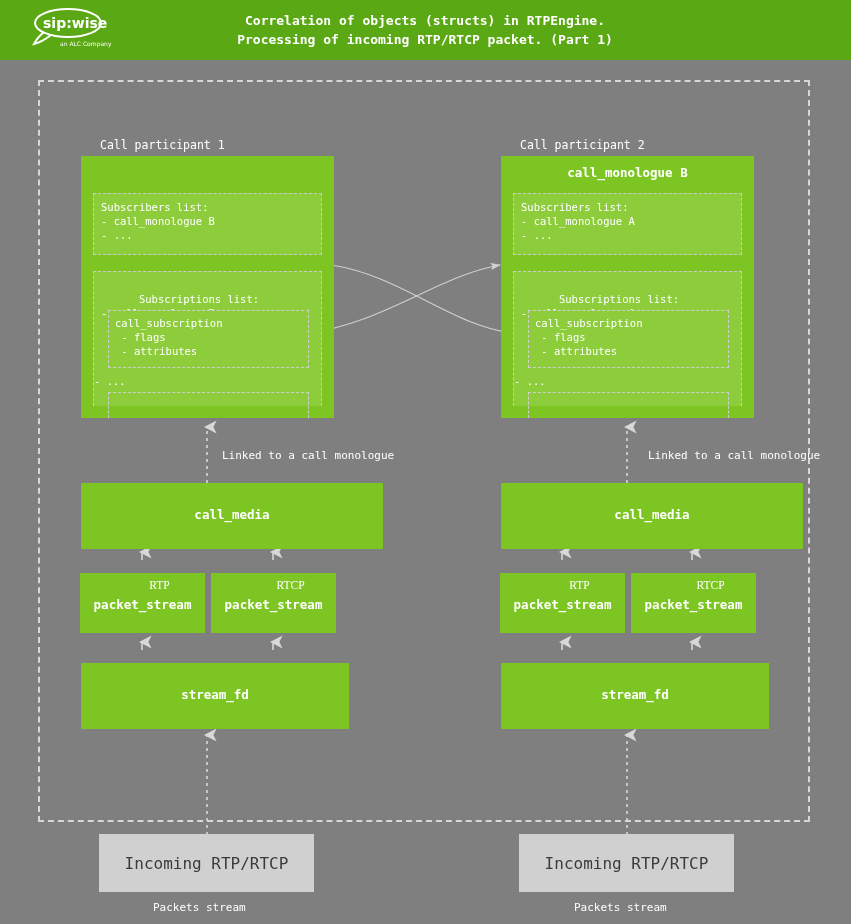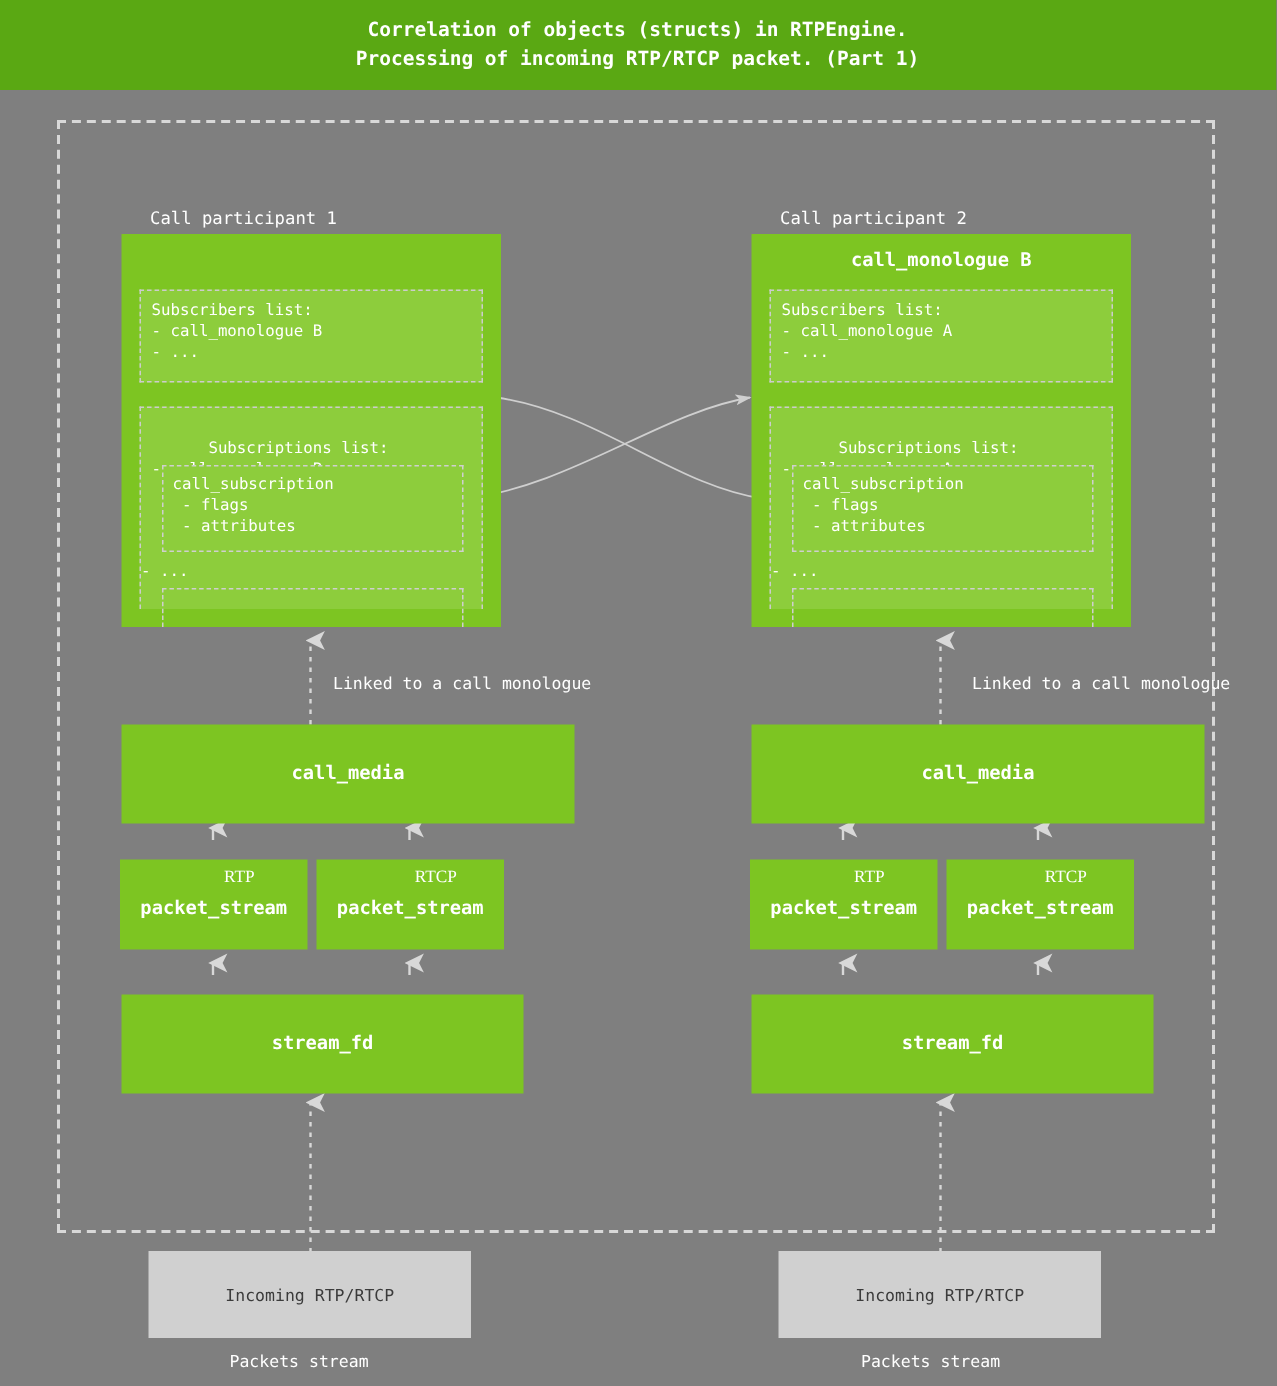--- a/index.html
+++ b/index.html
@@ -160,41 +160,49 @@
     white-space: nowrap;
   }
   .incoming {
     position: absolute;
     width: 215px; height: 58px;
     background: #d0d0d0;
     display: flex;
     align-items: center;
     justify-content: center;
     color: #3b3b3b;
-    font-size: 11px;
+    font-size: 16px;
     font-family: "DejaVu Sans Mono", monospace;
   }
   .caption {
     position: absolute;
     color: #ffffff;
     font-size: 11px;
     font-family: "DejaVu Sans Mono", monospace;
     white-space: nowrap;
   }
   svg.overlay {
     position: absolute;
     left: 0; top: 0;
     width: 851px; height: 864px;
     pointer-events: none;
   }
 </style>
 </head>
 <body>
 
 <div class="header">
+  <div class="logo">
+    <svg width="100" height="48" viewBox="0 0 100 48">
+      <ellipse cx="38" cy="17" rx="33" ry="14" fill="none" stroke="#ffffff" stroke-width="2"></ellipse>
+      <path d="M14 26 C8 31, 6 34, 4 38 C12 36, 17 32, 21 29" fill="none" stroke="#ffffff" stroke-width="2"></path>
+      <text x="13" y="22" fill="#ffffff" font-family="DejaVu Sans, sans-serif" font-size="14" font-weight="bold">sip:wise</text>
+      <text x="30" y="40" fill="#ffffff" font-family="DejaVu Sans, sans-serif" font-size="6">an ALC Company</text>
+    </svg>
+  </div>
   <div class="header-title"><span>Correlation of objects (structs) in RTPEngine.</span><span>Processing of incoming RTP/RTCP packet. (Part 1)</span></div>
 </div>
 
 <div class="canvas">
 
   <div class="dashed-region"></div>
 
   <svg class="overlay">
     <defs>
       <marker id="arrowUp" markerWidth="10" markerHeight="10" refX="5" refY="2" orient="auto">

